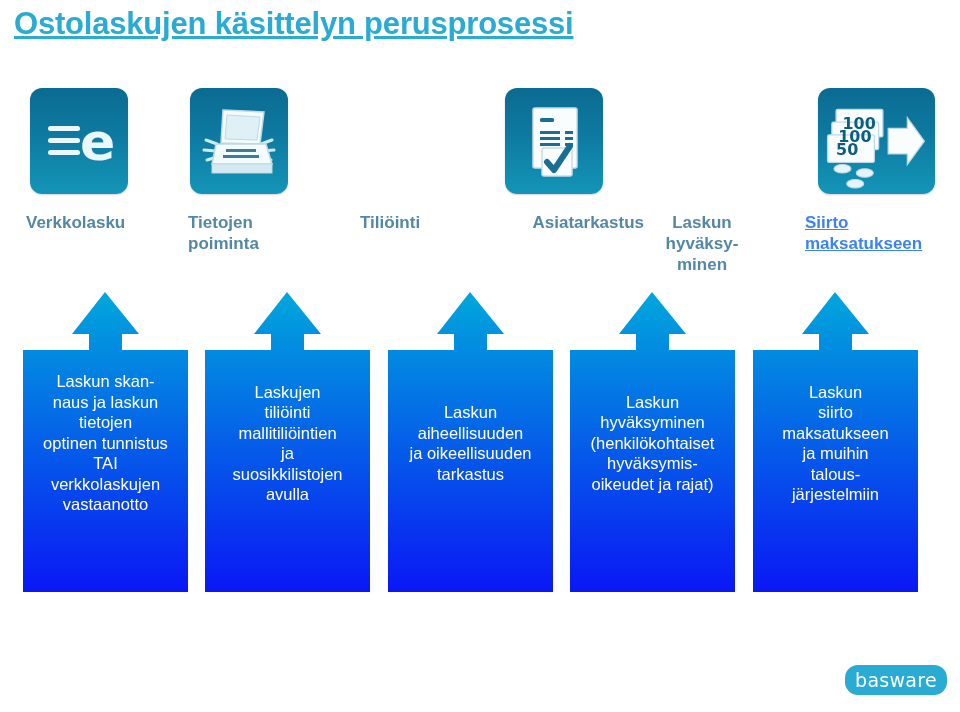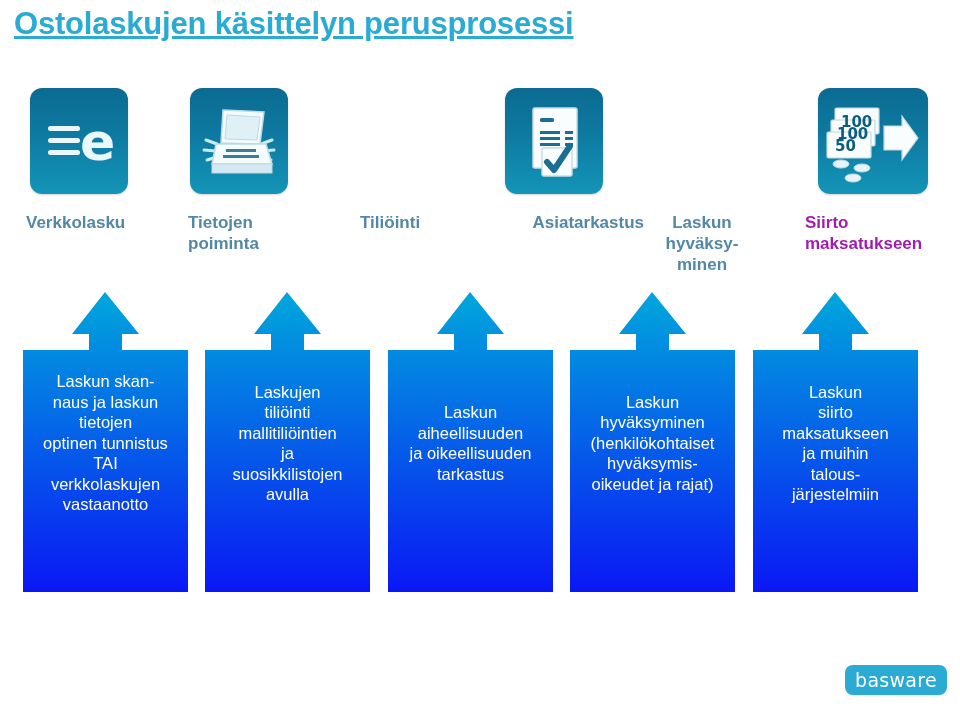--- a/index.html
+++ b/index.html
@@ -39,21 +39,21 @@
   }
   .icon-tile {
     position: absolute;
     width: 98px;
     height: 106px;
     border-radius: 12px;
     background: linear-gradient(180deg, #0B6B92 0%, #0E7AA1 45%, #1395B8 100%);
     box-shadow: 0 1px 2px rgba(0,0,0,0.18);
     overflow: hidden;
   }
-  .icon-tile.wide { width: 110px; }
+  .icon-tile.wide { width: 102px; padding-left: 15px; }
   .icon-art {
     position: absolute;
     left: 0; top: 0; right: 0; bottom: 0;
   }
 
   
   #label-row {
     position: absolute;
     left: 0;
     top: 206px;
@@ -61,21 +61,21 @@
     height: 76px;
   }
   .step-label {
     position: absolute;
     font-size: 17px;
     font-weight: bold;
     color: #5288A5;
     line-height: 21px;
     text-align: left;
   }
-  .step-label.accent { color: #a21caf; }
+  .step-label.accent { color: #3b82f6; text-decoration: underline; }
 
   
   #arrow-row {
     position: absolute;
     left: 0;
     top: 292px;
     width: 960px;
     height: 302px;
   }
   .arrow {
@@ -103,21 +103,21 @@
   }
 
   
   #logo {
     position: absolute;
     left: 845px;
     top: 665px;
     width: 102px;
     height: 30px;
     background: #29ABD3;
-    border-radius: 8px;
+    border-radius: 13px;
   }
   #logo-text {
     position: absolute;
     left: 0;
     top: 0;
     width: 102px;
     height: 30px;
     line-height: 30px;
     text-align: center;
     color: #ffffff;

